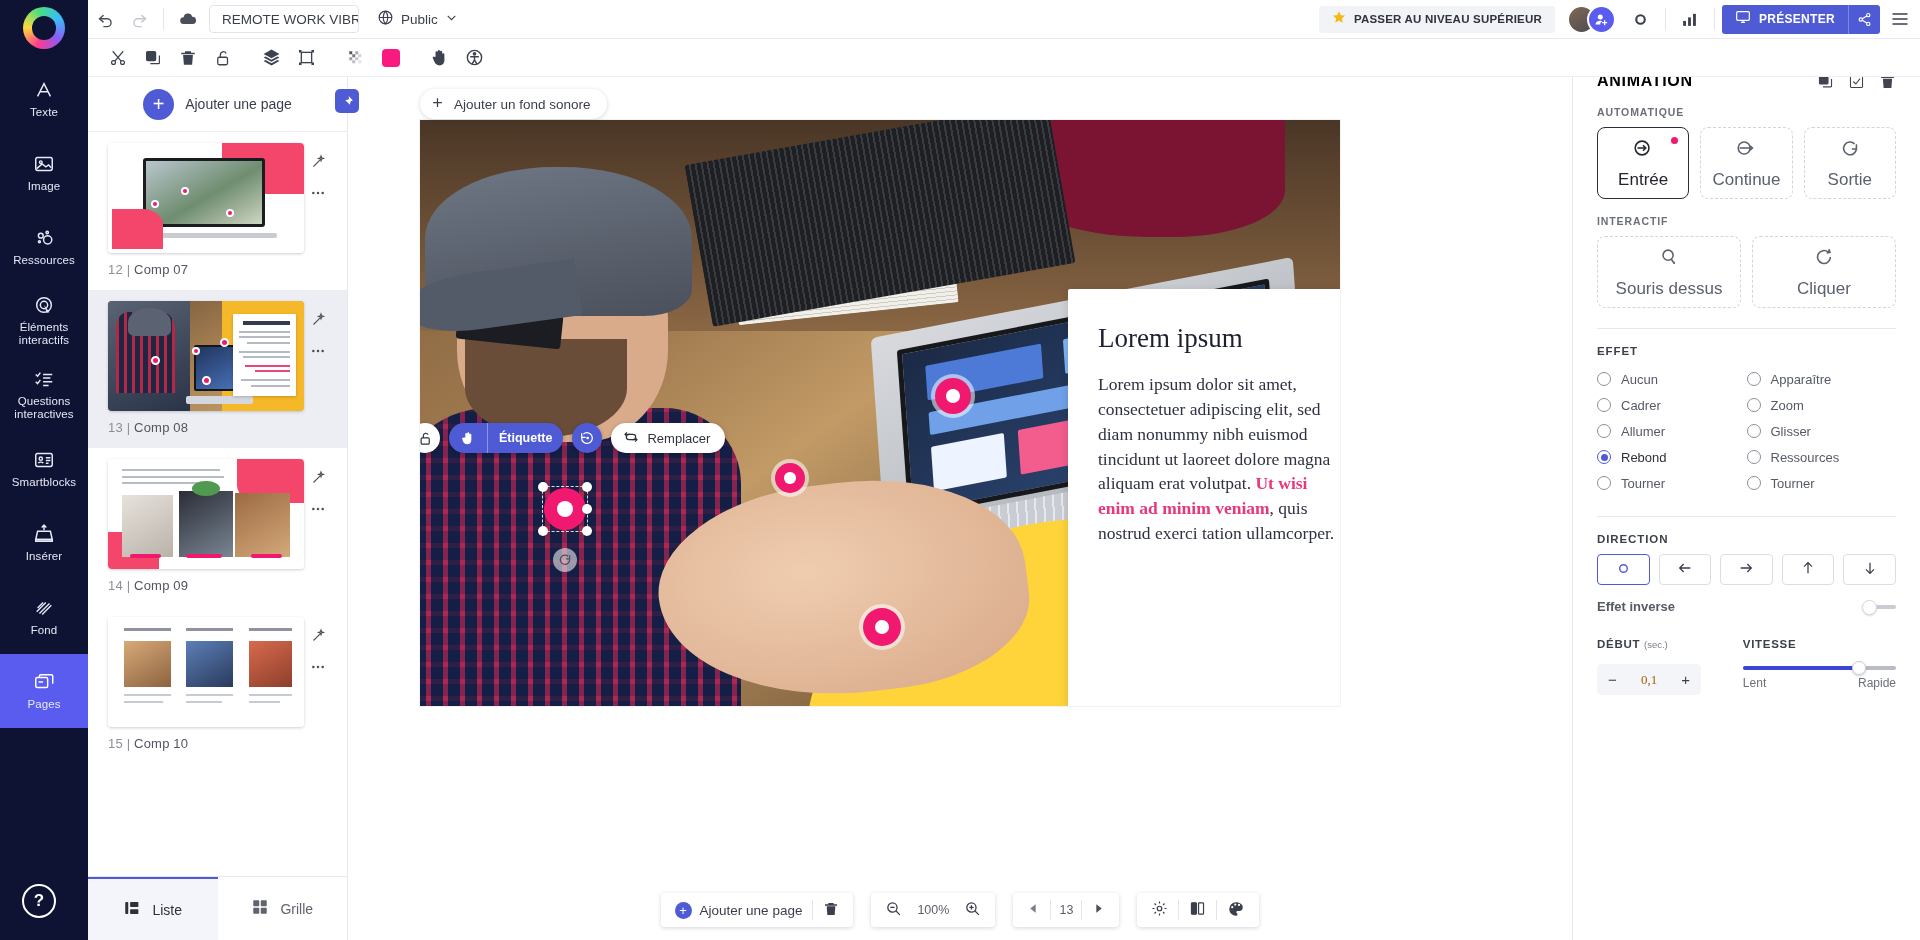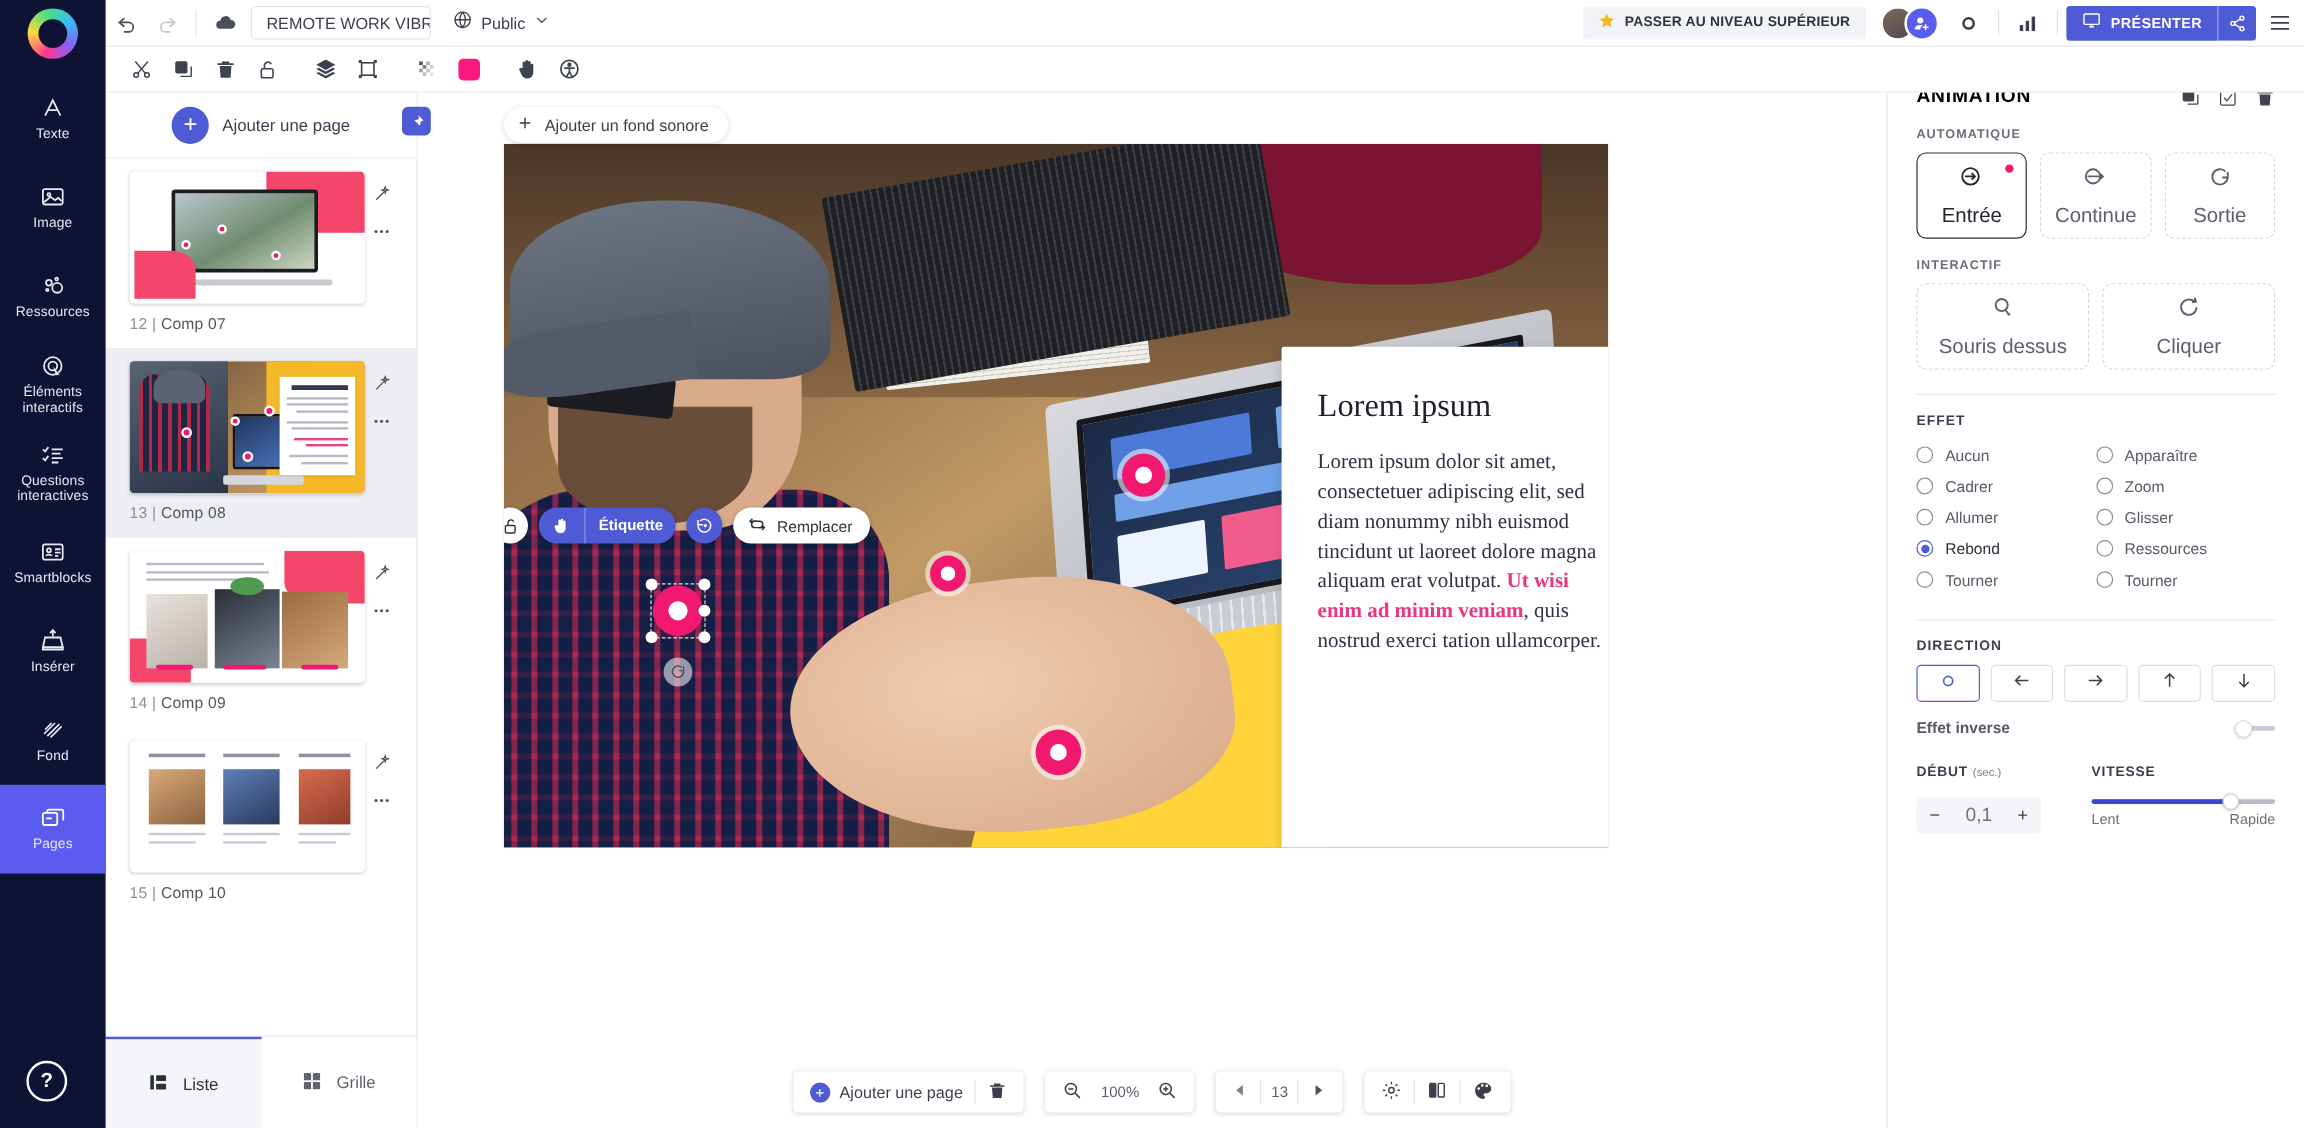--- a/index.html
+++ b/index.html
@@ -124,21 +124,21 @@
   .page-item.selected { background:#eceef3; }
   .thumb-wrap { width: 196px; margin-left: 20px; position:relative; }
   .thumb {
     width:196px; height: 110px; border-radius:4px; overflow:hidden; background:#fff;
     box-shadow: 0 1px 3px rgba(30,34,60,.22); position:relative; cursor:pointer;
   }
   .page-caption { font-size: 13px; color:#51555f; margin: 9px 0 10px 20px; letter-spacing:.2px;}
   .page-caption .num { color:#8b8f99; }
   .pi-actions { position:absolute; right: 18px; top: 18px; display:flex; flex-direction:column; gap: 10px; }
   .pi-btn { width:22px;height:22px;display:flex;align-items:center;justify-content:center;cursor:pointer;color:#4b4f5b; }
-  .pages-tabs { height: 77px; display:flex; flex:none; border-top:1px solid #e7e8ee; background:#fff; }
+  .pages-tabs { height: 64px; display:flex; flex:none; border-top:1px solid #e7e8ee; background:#fff; }
   .ptab {
     flex:1 1 0; display:flex; align-items:center; justify-content:center; gap:11px; cursor:pointer;
     font-size: 14px; color:#61646e;
   }
   .ptab.active { background:#f4f5fa; color:#2d3039; border-top: 2px solid #4f5bd5; }
   .panel-pin {
     position:absolute; right:-12px; top: 12px; width:24px;height:24px;border-radius:5px;
     background:#4f5bd5; color:#fff; display:flex;align-items:center;justify-content:center; z-index:26; cursor:pointer;
   }
 
@@ -358,21 +358,21 @@
   .bot-row { display:flex; margin-top: 24px; }
   .bot-col { flex: 1 1 0; }
   .bot-col.wide { flex: 1.05 1 0; }
   .bot-title { font-size: 11.5px; font-weight: bold; letter-spacing:.7px; color:#3b3f4c; }
   .bot-title .small { font-size: 9.5px; font-weight: normal; color:#777b86; letter-spacing:0; }
   .stepper {
     margin-top: 14px; width: 104px; height: 31px; border-radius:5px; background:#f4f5f8;
     display:flex; align-items:center; justify-content:space-between; padding: 0 11px;
   }
   .stepper .sbtn { cursor:pointer; color:#3b3f4c; font-size: 15px; line-height:1; user-select:none; }
-  .stepper .sval { font-size: 16px; color:#737373; }
+  .stepper .sval { font-size: 13px; color:#a16207;font-family:Liberation Serif, serif; }
   .speed { margin-top: 16px; }
   .track2 { position:relative; height: 4px; border-radius:2px; background:#b9bcc4; cursor:pointer; }
   .track2 .fill { position:absolute; left:0; top:0; height:4px; border-radius:2px; width: 76%; background:#3b46d6; }
   .track2 .knob2 { position:absolute; left: 76%; top: -5px; width:14px;height:14px;border-radius:50%;background:#fff;border:1px solid #cdd0d8; box-shadow:0 1px 3px rgba(0,0,0,.2); margin-left:-7px; }
   .spd-labels { display:flex; justify-content:space-between; margin-top: 6px; font-size: 12px; color:#6b6f7a; }
 </style>
 </head>
 <body>
 
 <div class="app">

